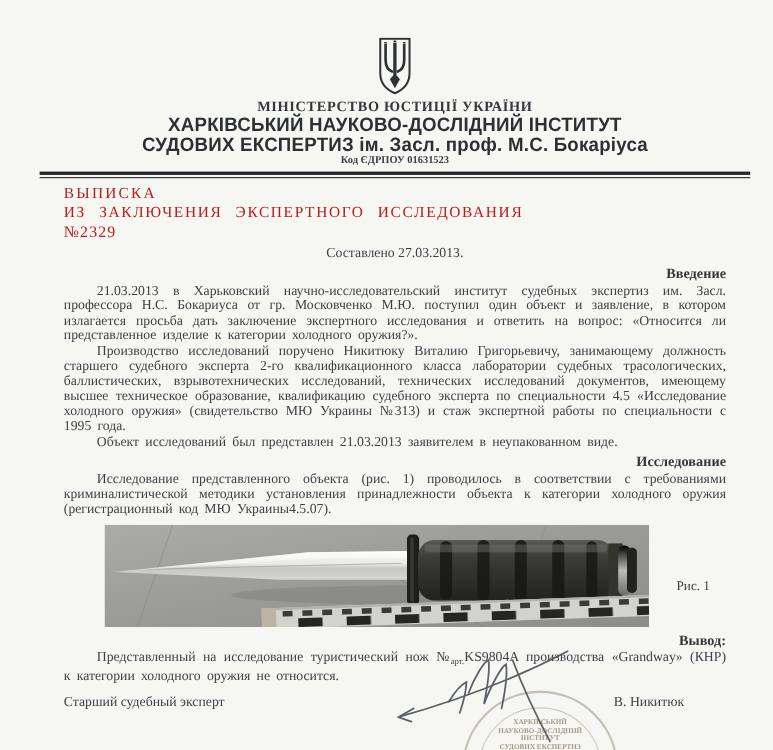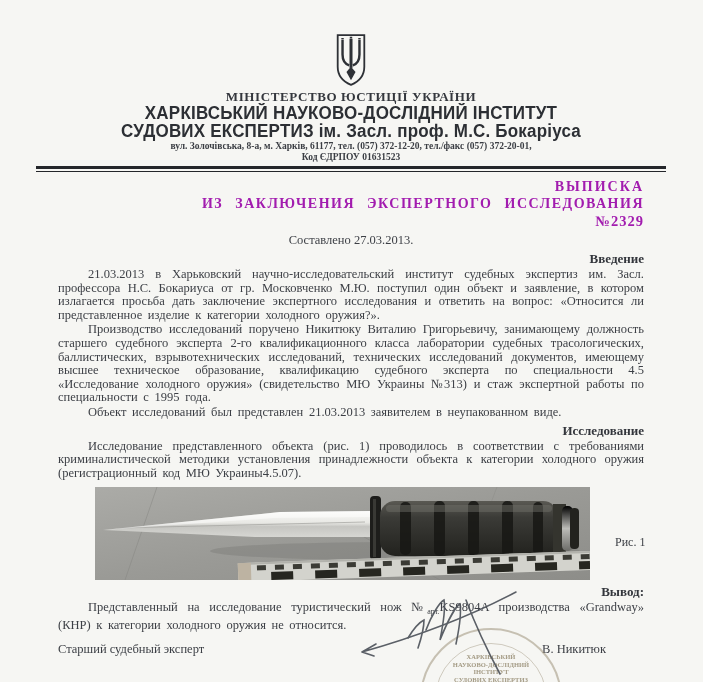--- a/index.html
+++ b/index.html
@@ -7,21 +7,21 @@
     width:703px;height:682px;
     background:#eeeeeb;
     font-family:"Liberation Serif", serif;
     color:#3c3f45;
   }
   .page{
     position:relative;
     width:703px;height:682px;
     box-sizing:border-box;
     background:#f6f6f3;
-    padding:34px 59px 0 58px;
+    padding:34px 43px 0 58px;
     overflow:hidden;
   }
   
   .letterhead{text-align:center;}
   .emblem{display:flex;justify-content:center;margin-bottom:3px;}
   .ministry{
     font-weight:bold;font-size:13px;letter-spacing:0.6px;color:#34373d;
   }
   .inst{
     font-family:"Liberation Sans", sans-serif;
@@ -31,21 +31,21 @@
   }
   .addr{
     font-weight:bold;font-size:9.5px;line-height:10.5px;color:#3a3d43;
   }
   .rule{
     height:2px;margin:4px -22px 0 -22px;
     border-top:3px solid #24262a;
     border-bottom:1px solid #24262a;
   }
   
-  .doc-title{margin-top:7px;text-align:right;font-weight:bold;color:#a21caf;}
+  .doc-title{margin-top:7px;text-align:left;font-weight:normal;color:#b91c1c;}
   .doc-title .t1{font-size:14px;letter-spacing:2px;}
   .doc-title .t2{font-size:14px;letter-spacing:1.5px;word-spacing:7px;margin-top:1px;}
   .doc-title .t3{font-size:14.5px;letter-spacing:1px;margin-top:1px;}
   .compiled{text-align:center;font-size:12.5px;margin-top:3px;}
   
   h3.sec{
     margin:3px 0 1px 0;text-align:right;
     font-size:13px;font-weight:bold;color:#33363c;
   }
   p.body{
@@ -102,21 +102,20 @@
           <path d="M16,10 V34 C16,45 21,50 27,52" stroke-width="4"></path>
           <path d="M44,10 V34 C44,45 39,50 33,52" stroke-width="4"></path>
           <path d="M30,56 L24,63 L30,74 L36,63 Z" stroke-width="2.5" fill="#2e3136"></path>
           <path d="M14,8 H18 M42,8 H46 M28,6 H32" stroke-width="2.5"></path>
         </g>
       </svg>
     </div>
     <div class="ministry">МІНІСТЕРСТВО ЮСТИЦІЇ УКРАЇНИ</div>
     <div class="inst">ХАРКІВСЬКИЙ НАУКОВО-ДОСЛІДНИЙ ІНСТИТУТ</div>
     <div class="inst">СУДОВИХ ЕКСПЕРТИЗ ім. Засл. проф. М.С. Бокаріуса</div>
-    <div class="addr">вул. Золочівська, 8-а, м. Харків, 61177, тел. (057) 372-12-20, тел./факс (057) 372-20-01,</div>
     <div class="addr">Код ЄДРПОУ 01631523</div>
     <div class="rule"></div>
   </header>
 
   <div class="doc-title">
     <div class="t1">ВЫПИСКА</div>
     <div class="t2">ИЗ  ЗАКЛЮЧЕНИЯ  ЭКСПЕРТНОГО  ИССЛЕДОВАНИЯ</div>
     <div class="t3">№2329</div>
   </div>
   <div class="compiled">Составлено 27.03.2013.</div>

